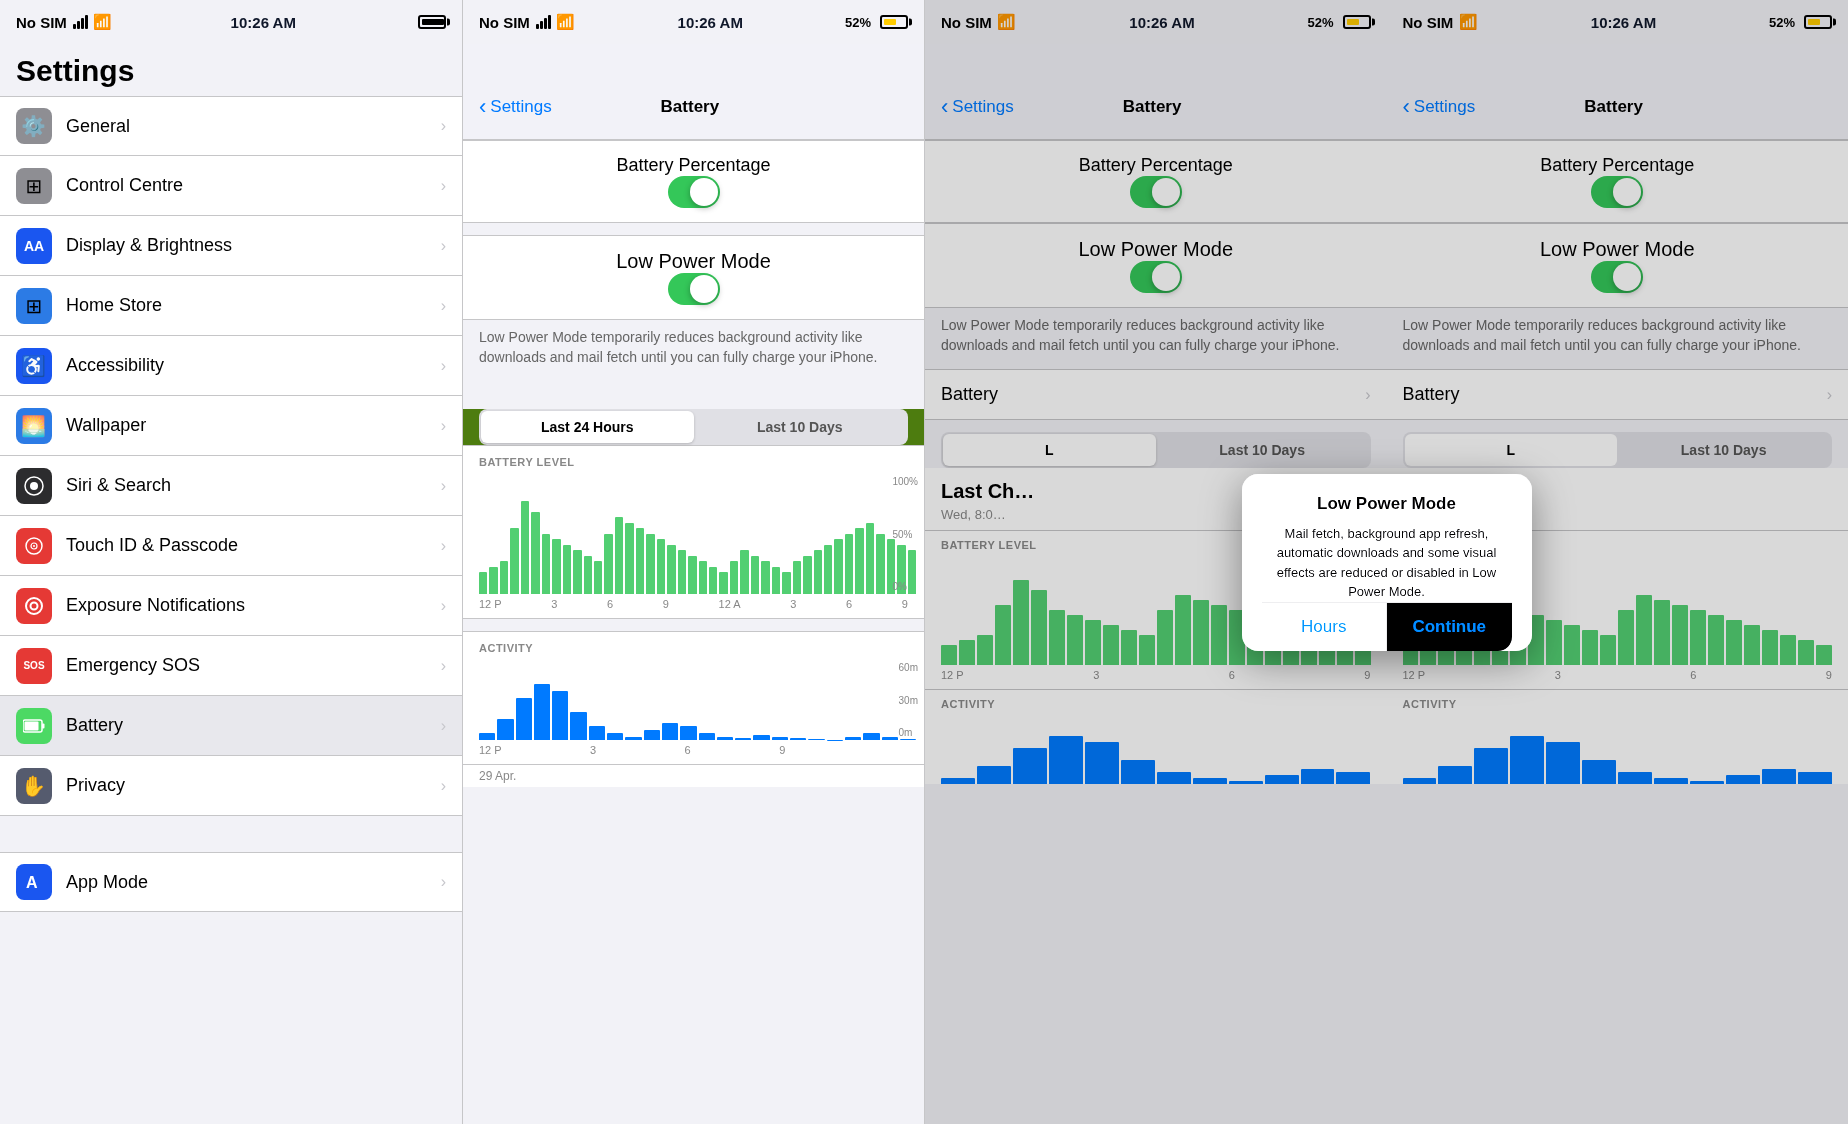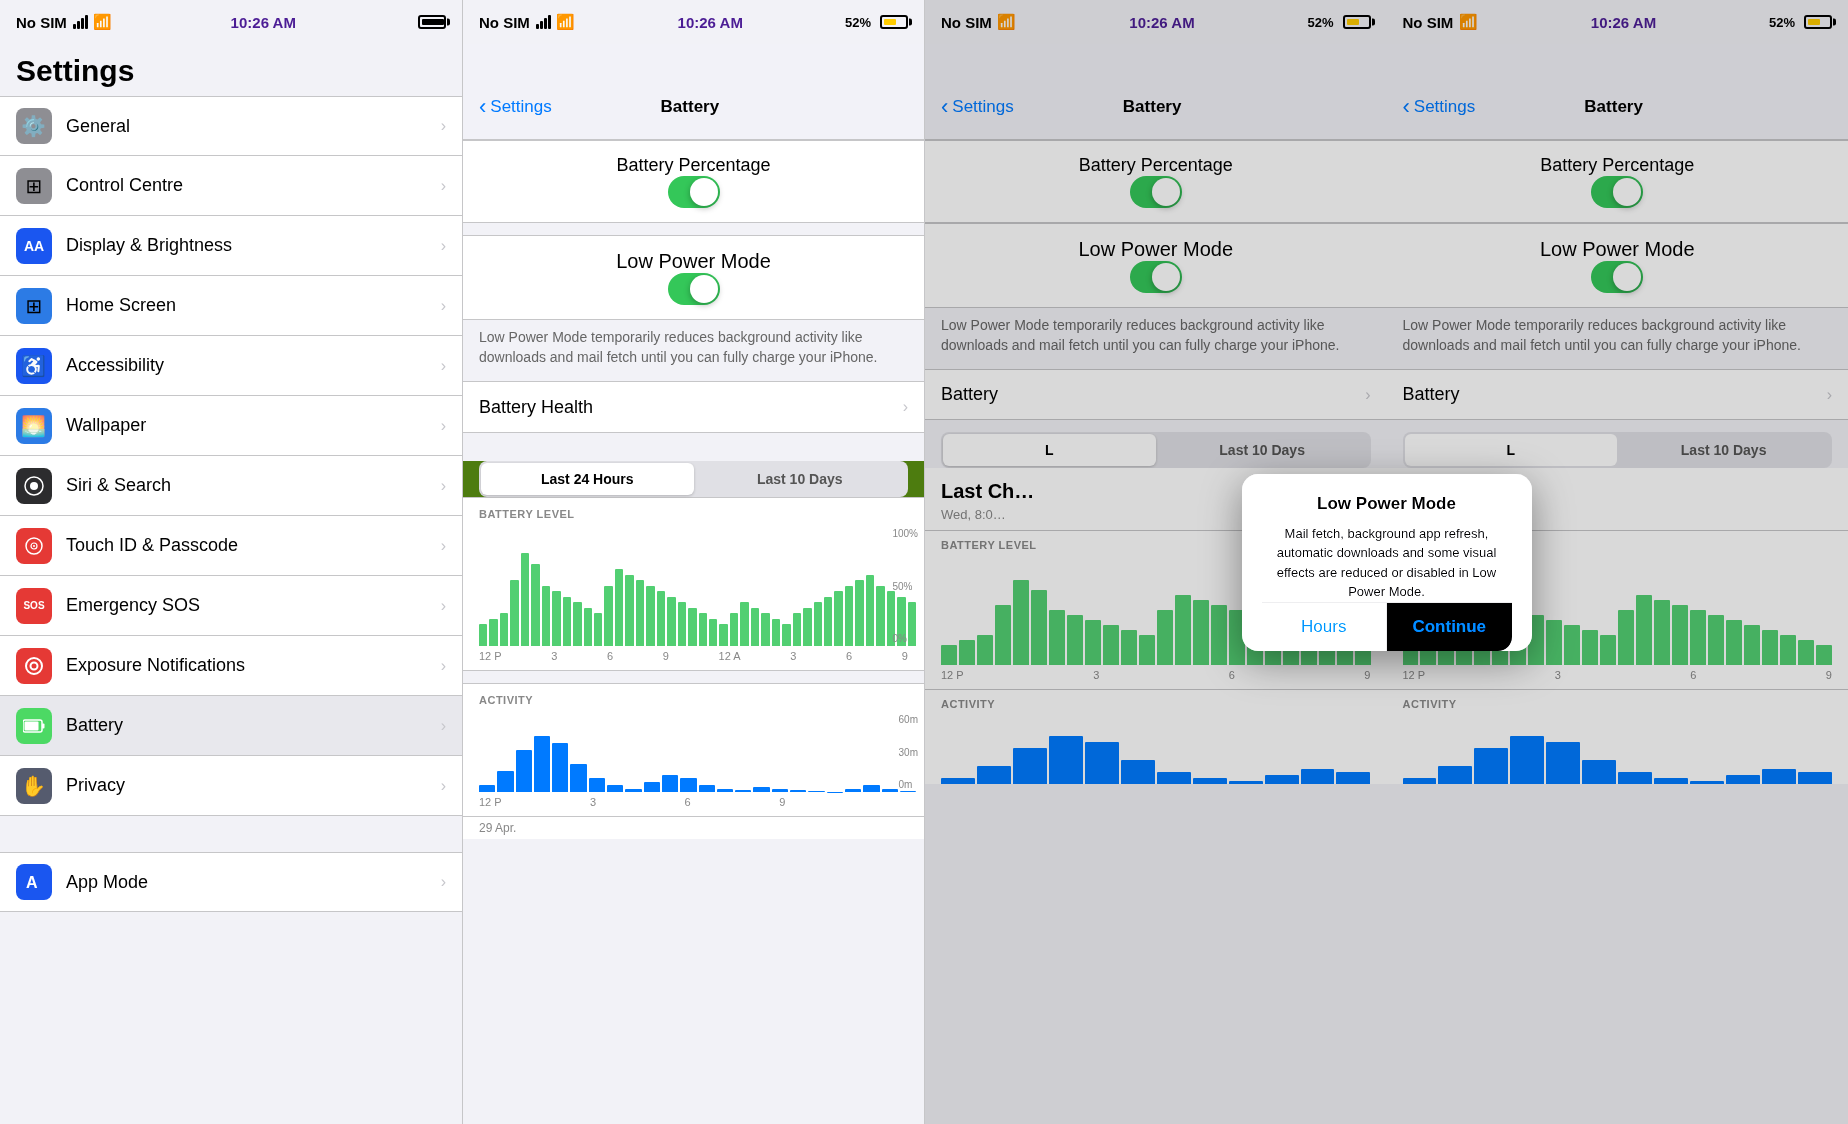--- a/index.html
+++ b/index.html
@@ -24,21 +24,21 @@
     }
     .status-bar {
       height: 44px;
       display: flex;
       align-items: center;
       justify-content: space-between;
       padding: 0 16px;
       background: #f2f2f7;
     }
     .status-left { font-size: 15px; font-weight: 600; color: #000; display: flex; gap: 6px; align-items: center; }
-    .status-center { font-size: 15px; font-weight: 600; color: #4c1d95; }
+    .status-center { font-size: 15px; font-weight: 600; color: #0f172a; }
     .status-right { font-size: 13px; font-weight: 600; color: #000; display: flex; gap: 5px; align-items: center; }
     .nav-title-bar {
       height: 52px;
       display: flex;
       align-items: flex-end;
       padding: 0 16px 8px;
       background: #f2f2f7;
     }
     .nav-title-bar h1 { font-size: 30px; font-weight: 700; color: #000; }
     .settings-list {
@@ -416,21 +416,21 @@
         <span class="cell-label">Control Centre</span>
         <span class="cell-chevron"></span>
       </div>
       <div class="settings-cell">
         <div class="cell-icon" style="background:#1a56f0;color:#fff;font-size:14px;font-weight:700;">AA</div>
         <span class="cell-label">Display &amp; Brightness</span>
         <span class="cell-chevron"></span>
       </div>
       <div class="settings-cell">
         <div class="cell-icon" style="background:#2c7be5;">⊞</div>
-        <span class="cell-label">Home Screen</span>
+        <span class="cell-label">Home Store</span>
         <span class="cell-chevron"></span>
       </div>
       <div class="settings-cell">
         <div class="cell-icon" style="background:#1a56f0;">♿</div>
         <span class="cell-label">Accessibility</span>
         <span class="cell-chevron"></span>
       </div>
       <div class="settings-cell">
         <div class="cell-icon" style="background:#2c7be5;">🌅</div>
         <span class="cell-label">Wallpaper</span>
@@ -451,32 +451,32 @@
           <svg width="22" height="22" viewBox="0 0 22 22">
               <circle cx="11" cy="11" r="8" fill="none" stroke="#fff" stroke-width="1.5"></circle>
               <circle cx="11" cy="11" r="3" fill="none" stroke="#fff" stroke-width="1.2"></circle>
               <circle cx="11" cy="11" r="1" fill="#fff"></circle>
             </svg>
         </div>
         <span class="cell-label">Touch ID &amp; Passcode</span>
         <span class="cell-chevron"></span>
       </div>
       <div class="settings-cell">
-        <div class="cell-icon" style="background:#e53935;color:#fff;font-size:10px;font-weight:700;">SOS</div>
-        <span class="cell-label">Emergency SOS</span>
-        <span class="cell-chevron"></span>
-      </div>
-      <div class="settings-cell">
         <div class="cell-icon" style="background:#e53935;">
           <svg width="22" height="22" viewBox="0 0 22 22">
               <circle cx="11" cy="11" r="8" fill="none" stroke="#fff" stroke-width="2"></circle>
               <circle cx="11" cy="11" r="3.5" fill="none" stroke="#fff" stroke-width="2"></circle>
             </svg>
         </div>
         <span class="cell-label">Exposure Notifications</span>
+        <span class="cell-chevron"></span>
+      </div>
+      <div class="settings-cell">
+        <div class="cell-icon" style="background:#e53935;color:#fff;font-size:10px;font-weight:700;">SOS</div>
+        <span class="cell-label">Emergency SOS</span>
         <span class="cell-chevron"></span>
       </div>
       <div class="settings-cell selected">
         <div class="cell-icon" style="background:#4cd964;">
           <svg width="22" height="14" viewBox="0 0 22 14">
               <rect x="0" y="1" width="19" height="12" rx="2" fill="none" stroke="#fff" stroke-width="1.5"></rect>
               <rect x="19" y="4.5" width="2.5" height="5" rx="1" fill="#fff"></rect>
               <rect x="1.5" y="2.5" width="14" height="9" rx="1" fill="#fff"></rect>
             </svg>
         </div>
@@ -552,24 +552,20 @@
     <div class="battery-section">
       <div class="battery-row" style="background:#fff;">
         <span class="battery-row-label" style="font-size:20px;font-weight:400;">Low Power Mode</span>
         <div class="toggle on">
           <div class="toggle-thumb"></div>
         </div>
       </div>
     </div>
     <div class="lpm-description">Low Power Mode temporarily reduces background activity like downloads and mail fetch until you can fully charge your iPhone.</div>
 
-    <div class="battery-health-row">
-      <span class="battery-health-label">Battery Health</span>
-      <span class="cell-chevron"></span>
-    </div>
 
     <div style="height:12px;background:#f2f2f7"></div>
 
     <div style="background:#4d7c0f;padding:0;">
       <div class="time-tabs">
         <div class="time-tab active">Last 24 Hours</div>
         <div class="time-tab inactive">Last 10 Days</div>
       </div>
     </div>
 

